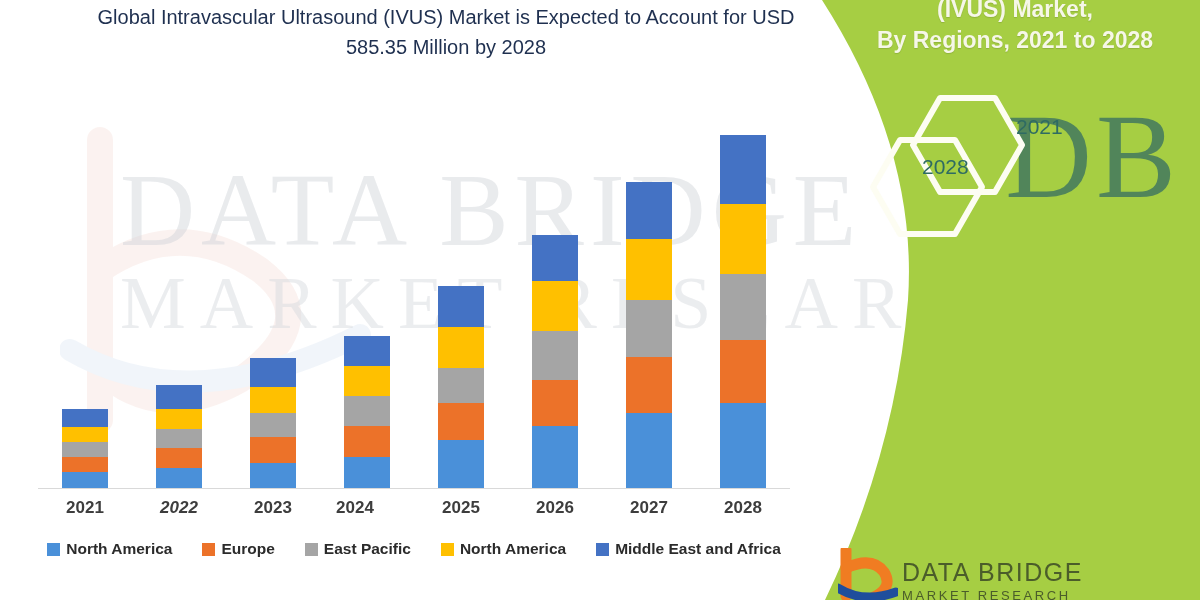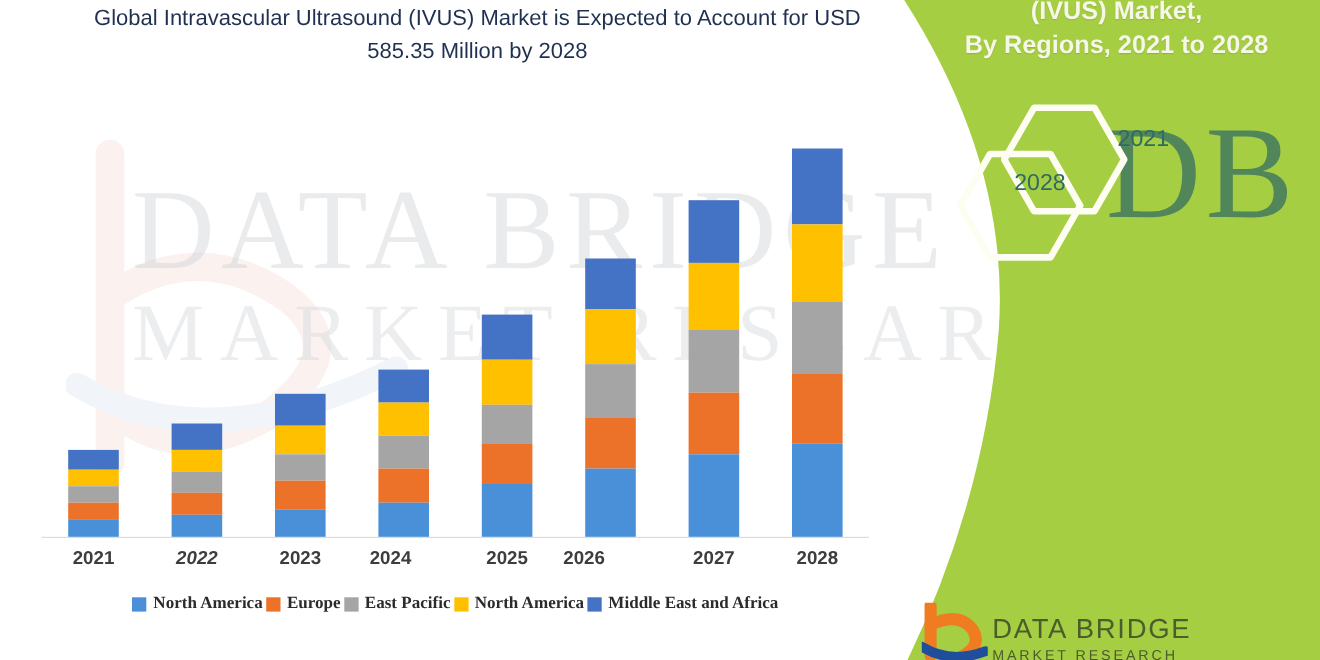--- a/index.html
+++ b/index.html
@@ -156,21 +156,21 @@
     left: 64px;
     top: 40px;
     color: #4b5d2a;
     font-size: 13px;
     letter-spacing: 2.6px;
   }
 
   
   .chart-title {
     position: absolute;
-    left: 64px;
+    left: 76px;
     top: 2px;
     width: 740px;
     text-align: center;
     color: #1f3050;
     font-size: 20px;
     line-height: 30px;
     font-weight: 500;
   }
   .plot {
     position: absolute;
@@ -229,22 +229,21 @@
   }
 
   .legend {
     position: absolute;
     left: 38px;
     top: 540px;
     width: 752px;
     display: flex;
     justify-content: center;
     align-items: center;
-    gap: 3px;
-    font-family: Liberation Serif, serif;
+    gap: 30px;
   }
   .legend-item {
     display: flex;
     align-items: center;
     gap: 6px;
   }
   .legend-swatch {
     width: 13px;
     height: 13px;
     flex: 0 0 auto;
@@ -347,21 +346,21 @@
             <div class="seg" style="height: 69px; background: rgb(68, 114, 196);"></div>
           </div>
         </div>
       </div>
     <div class="xlabels" id="xlabels">
         <div class="xlabel" style="left: 0px; width: 94px;">2021</div>
         <div class="xlabel" style="left: 94px; width: 94px; font-style: italic;">2022</div>
         <div class="xlabel" style="left: 188px; width: 94px;">2023</div>
         <div class="xlabel" style="left: 270px; width: 94px;">2024</div>
         <div class="xlabel" style="left: 376px; width: 94px;">2025</div>
-        <div class="xlabel" style="left: 446px; width: 94px;">2026</div>
+        <div class="xlabel" style="left: 470px; width: 94px;">2026</div>
         <div class="xlabel" style="left: 564px; width: 94px;">2027</div>
         <div class="xlabel" style="left: 658px; width: 94px;">2028</div>
       </div>
     <div class="legend" id="legend">
         <div class="legend-item">
           <span class="legend-swatch" style="background: rgb(74, 144, 217);"></span>
           <span class="legend-label">North America</span>
         </div>
         <div class="legend-item">
           <span class="legend-swatch" style="background: rgb(236, 114, 41);"></span>

